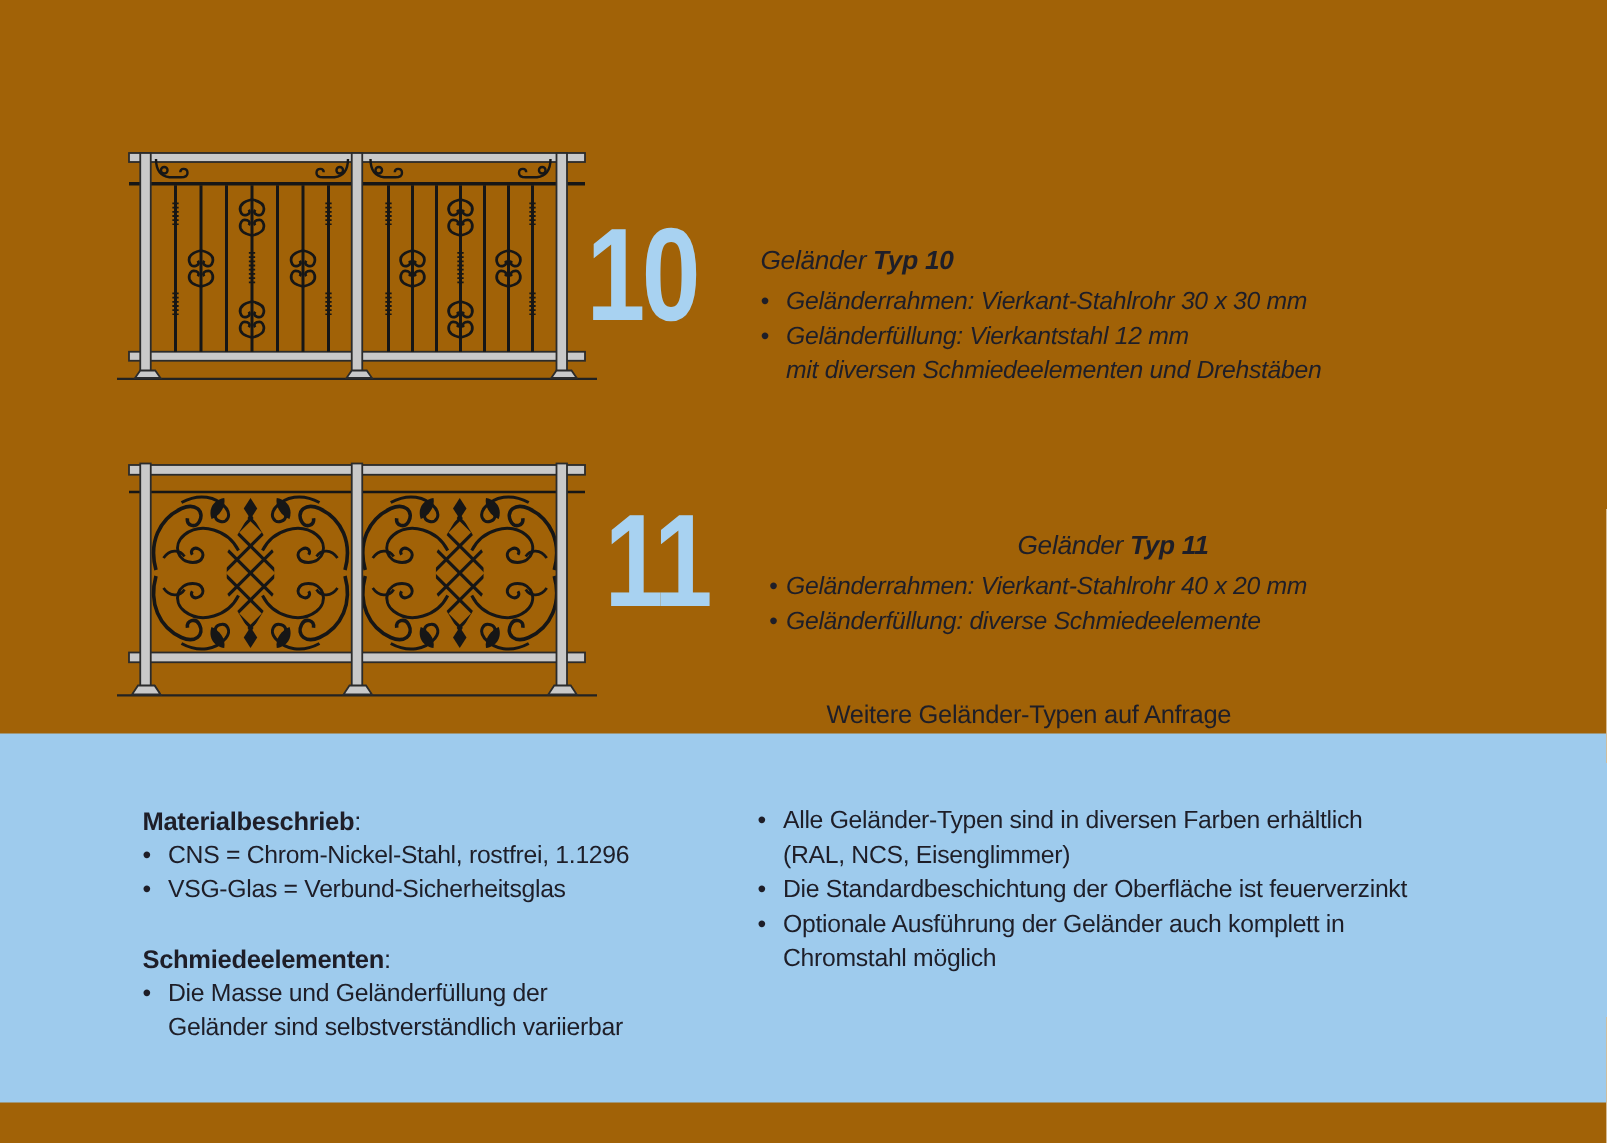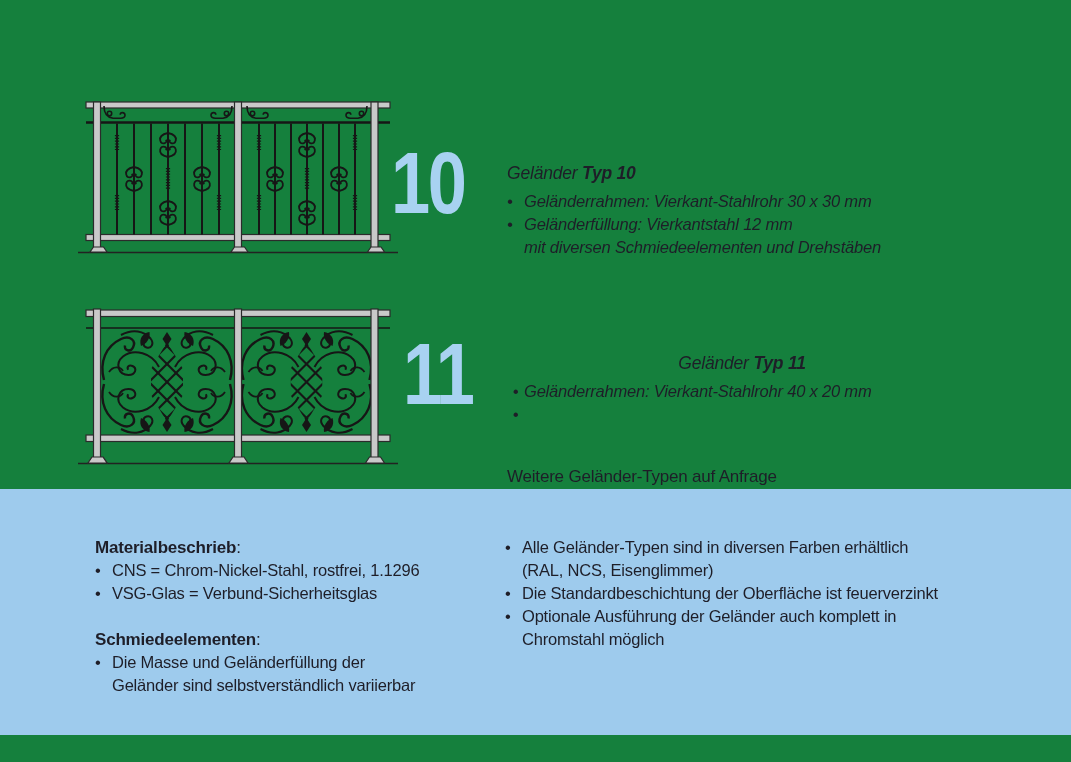--- a/index.html
+++ b/index.html
@@ -4,41 +4,41 @@
 <title>Geländer Typen</title>
 <style>
   :root{
     --band-blue:#9ecbed;
     --number-blue:#a8d2f1;
     --text:#1e1e28;
   }
   html,body{margin:0;padding:0;background:#fff;}
   #page{
     position:relative;width:1071px;height:762px;margin:0 auto;
-    background:#15803d;overflow:hidden;
+    background:#a16207;overflow:hidden;
     font-family:"Liberation Sans","DejaVu Sans",sans-serif;
     color:var(--text);
     letter-spacing:-0.2px;
   }
   .abs{position:absolute;}
   
   .big-num{
     font-weight:700;font-size:88px;line-height:1;
     color:var(--number-blue);
     transform:scaleX(.8);transform-origin:0 0;
     letter-spacing:-3px;white-space:nowrap;
   }
   
   .desc{width:470px;font-size:16.5px;line-height:23px;font-style:italic;}
   .desc h3{margin:0 0 7px 0;font-size:17.5px;font-weight:400;line-height:20px;}
   .desc h3 b{font-weight:700;}
   .row{display:flex;}
   .bullet{width:17px;flex:none;}
   .cont{padding-left:17px;}
-  .note{font-size:17px;}
+  .note{font-size:17px;margin-left:44px;}
   
   #footer-band{
     left:0;top:489px;width:1071px;height:246px;
     background:var(--band-blue);
   }
   .fcol{position:absolute;top:47px;font-size:16.5px;line-height:23px;}
   #footer-col-material{left:95px;width:395px;}
   #footer-col-coating{left:505px;width:545px;}
   .fcol h4{margin:0;font-size:17px;line-height:23px;font-weight:400;}
   .fcol h4 b{font-weight:700;}
@@ -199,20 +199,21 @@
   </div>
 
   <div class="abs desc" style="left:507px;top:353px;text-align:center;">
     <h3><span>Geländer </span><b>Typ 11</b></h3>
     <div class="row">
       <span class="bullet">•</span>
       <span>Geländerrahmen: Vierkant-Stahlrohr 40 x 20 mm</span>
     </div>
     <div class="row">
       <span class="bullet">•</span>
+      <span>Geländerfüllung: diverse Schmiedeelemente</span>
     </div>
   </div>
 
   <div class="abs note" style="left:507px;top:467px;">Weitere Geländer-Typen auf Anfrage</div>
 
   <div class="abs" id="footer-band">
 
     <div class="fcol" id="footer-col-material">
       <h4><b>Materialbeschrieb</b><span>:</span></h4>
       <div class="row">

